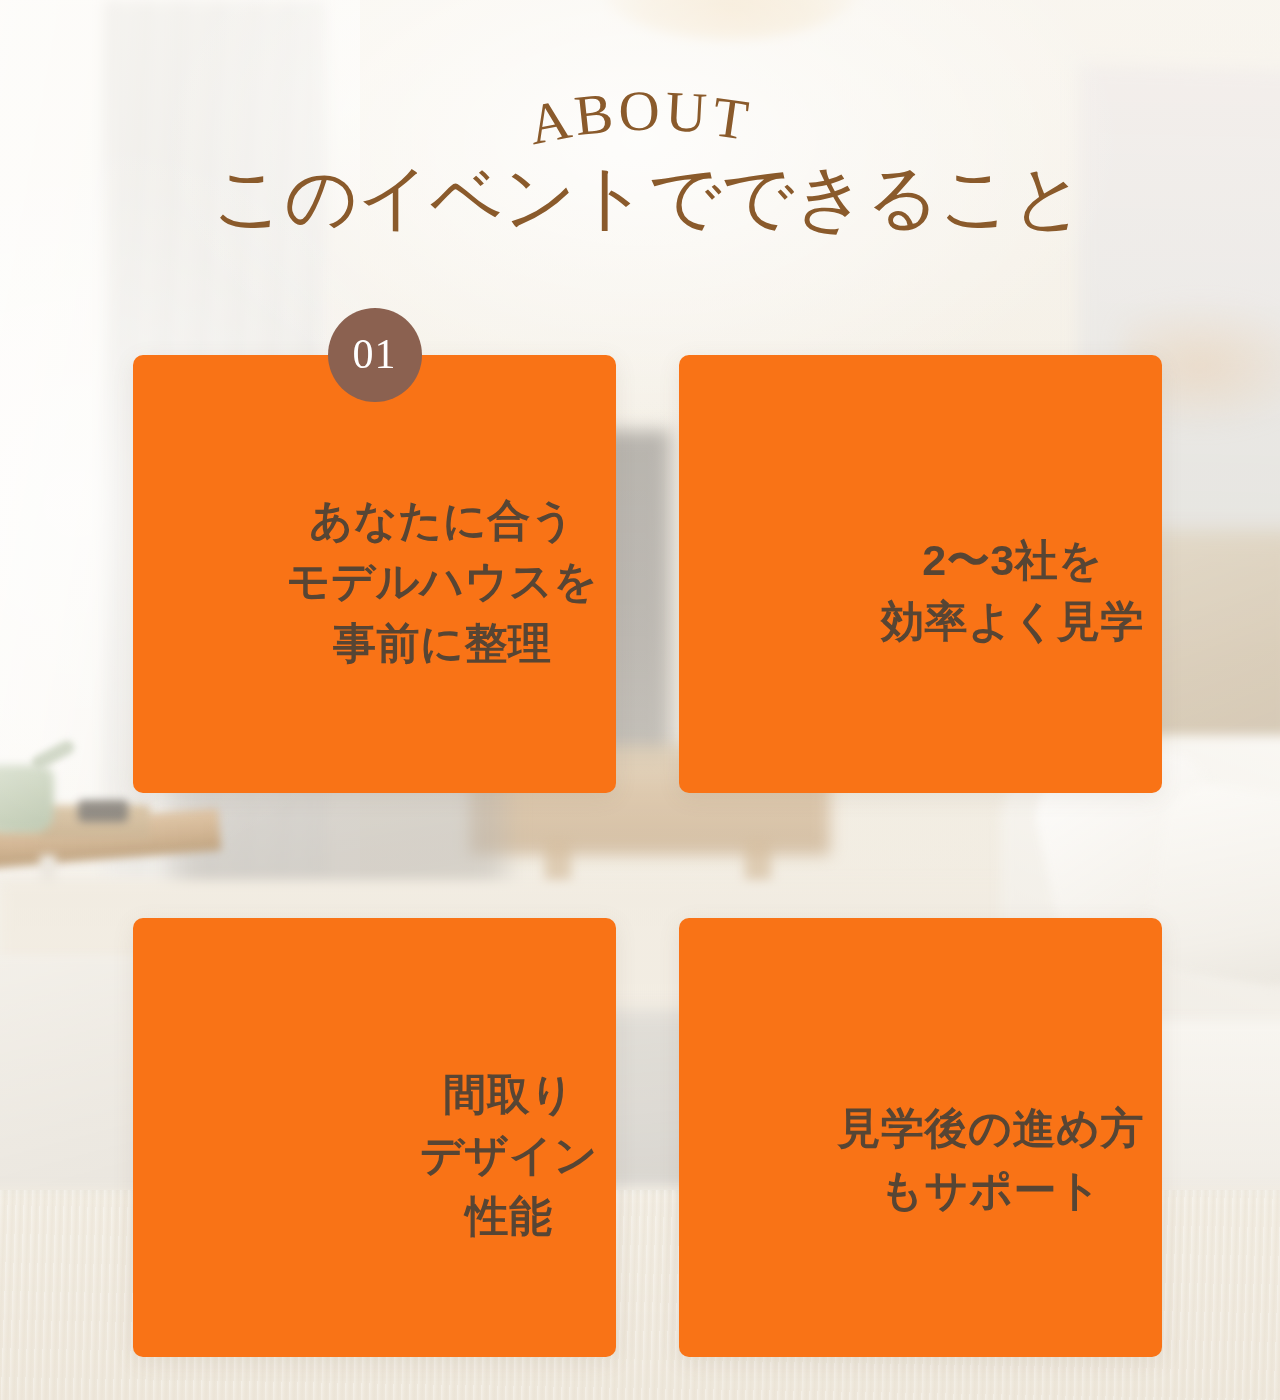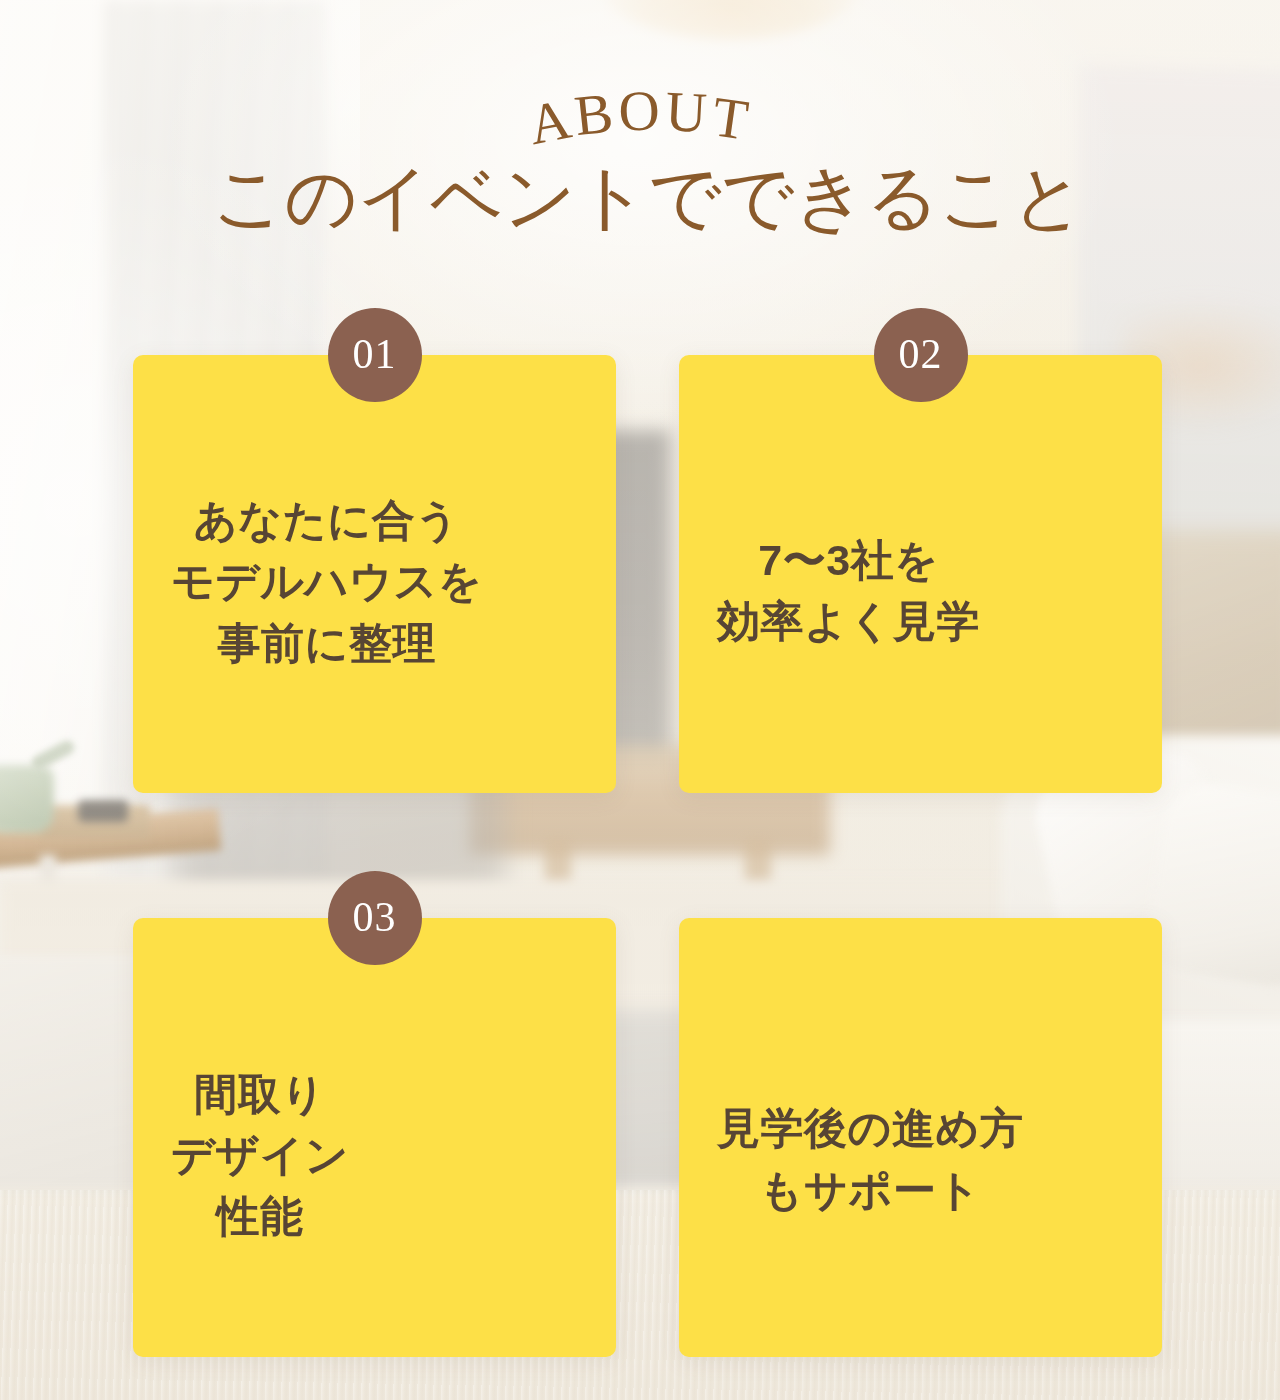--- a/index.html
+++ b/index.html
@@ -237,26 +237,26 @@
     width:1029px;
     display:grid;
     grid-template-columns:483px 483px;
     column-gap:63px;
     row-gap:125px;
     z-index:4;
   }
   .card{
     position:relative;
     height:438px;
-    background:#fde047;
+    background:#f97316;
     border-radius:10px;
     box-shadow:0 5px 22px rgba(120,100,80,.10);
     display:flex;
     align-items:center;
-    justify-content:flex-start;
+    justify-content:flex-end;
     padding-left:20px;
   }
   .card.tall{ height:439px; }
 
   .badge{
     position:absolute;
     left:50%; top:0;
     transform:translate(-50%,-50%);
     width:94px; height:94px;
     border-radius:50%;
@@ -340,29 +340,27 @@
     <div class="card c1">
       <div class="badge">01</div>
       <div class="card-text">
         <span class="ln">あなたに合う</span>
         <span class="ln">モデルハウスを</span>
         <span class="ln">事前に整理</span>
       </div>
     </div>
 
     <div class="card c2">
-      <div class="badge">02</div>
       <div class="card-text">
-        <span class="ln">7〜3社を</span>
+        <span class="ln">2〜3社を</span>
         <span class="ln">効率よく見学</span>
       </div>
     </div>
 
     <div class="card tall r2 c3">
-      <div class="badge">03</div>
       <div class="card-text">
         <span class="ln">間取り</span>
         <span class="ln">デザイン</span>
         <span class="ln">性能</span>
       </div>
     </div>
 
     <div class="card tall r2 c4">
       <div class="card-text">
         <span class="ln">見学後の進め方</span>

